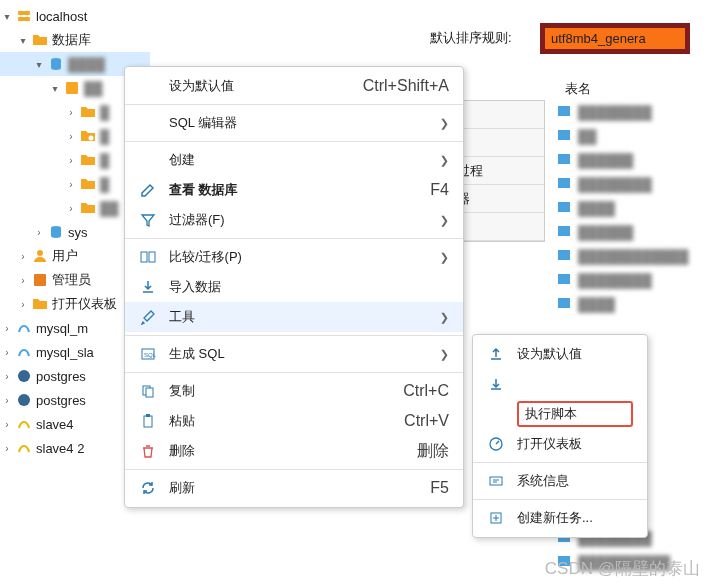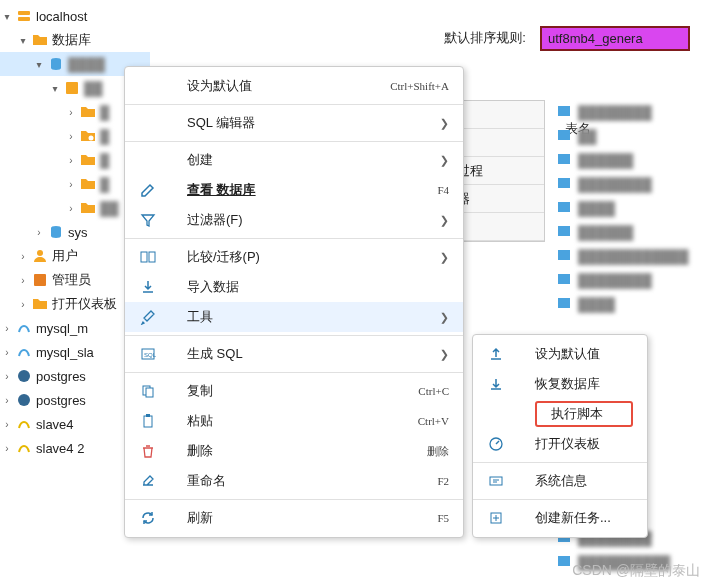--- a/index.html
+++ b/index.html
@@ -5,41 +5,41 @@
 * { box-sizing: border-box; margin: 0; padding: 0; font-family: "Microsoft YaHei", sans-serif; }
 body { width: 710px; height: 586px; background: #fff; overflow: hidden; position: relative; font-size: 13px; color: #222; }
 .tree { position: absolute; left: 0; top: 0; width: 150px; height: 586px; padding-top: 4px; }
 .tree-item { display: flex; align-items: center; height: 24px; padding-left: 4px; white-space: nowrap; cursor: pointer; }
 .tree-item .tw { width: 14px; text-align: center; color: #666; font-size: 10px; }
 .tree-item .ic { width: 16px; height: 16px; margin: 0 4px 0 2px; display: flex; align-items: center; justify-content: center; }
 .tree-item.sel { background: #d6ebff; }
 .blur { filter: blur(2px); color: #888; }
 .top-right { position: absolute; left: 430px; top: 0; right: 0; height: 70px; }
 .form-row { display: flex; align-items: center; height: 28px; }
-.form-label { width: 110px; text-align: center; }
-.form-val { border: 2px solid #7f1d1d; padding: 3px 6px; background: #d946ef; min-width: 150px; }
-.section-hdr { position: absolute; left: 565px; top: 80px; font-weight: 400; margin-top: 40px; }
+.form-label { width: 110px; text-align: left; }
+.form-val { border: 5px solid #7f1d1d; padding: 3px 6px; background: #f97316; min-width: 150px; }
+.section-hdr { position: absolute; left: 565px; top: 80px; font-weight: 400; }
 .right-list { position: absolute; left: 556px; top: 100px; right: 0; }
 .right-list .row { display: flex; align-items: center; height: 24px; }
 .right-list .row .ic { width: 16px; margin-right: 6px; }
 .ctx-menu { position: absolute; background: #fff; border: 1px solid #ccc; box-shadow: 2px 2px 6px rgba(0,0,0,0.2); border-radius: 4px; padding: 4px 0; }
 .ctx1 { left: 124px; top: 66px; width: 340px; }
 .ctx2 { left: 472px; top: 334px; width: 176px; }
-.mi { display: flex; align-items: center; height: 30px; padding: 0 14px; cursor: pointer; gap: 18px; }
+.mi { display: flex; align-items: center; height: 30px; padding: 0 14px; cursor: pointer; }
 .mi:hover, .mi.hov { background: #eaf3ff; }
 .mi .mic { width: 18px; height: 18px; margin-right: 12px; display: flex; align-items: center; justify-content: center; color: #2a7ab0; }
 .mi .mlab { flex: 1; }
-.mi .msc { color: #444; font-size: 11px; font-family: Liberation Serif, serif; }
+.mi .msc { color: #444; font-size: 16px; }
 .mi .arr { color: #666; font-size: 11px; margin-left: 8px; }
-.mi.bold .mlab { font-weight: bold; text-decoration: underline; }
+.mi.bold .mlab { font-weight: bold; }
 .sep { height: 1px; background: #e0e0e0; margin: 3px 0; }
 .tabs { position: absolute; left: 435px; top: 100px; width: 110px; border: 1px solid #ccc; }
 .tabs .tab { height: 28px; display: flex; align-items: center; padding-left: 8px; border-bottom: 1px solid #ddd; background: #f7f7f7; }
 .redbox { border: 2px solid #e74c3c; border-radius: 3px; }
-.watermark { position: absolute; right: 10px; bottom: 6px; color: #bbb; font-size: 14px; }
+.watermark { position: absolute; right: 10px; bottom: 6px; color: #bbb; font-size: 17px; }
 svg { width: 16px; height: 16px; }
 </style>
 </head>
 <body>
 
 <div class="tree">
   <div class="tree-item" style="padding-left:0">
     <span class="tw">▾</span>
     <span class="ic">
         <svg viewBox="0 0 16 16">
@@ -412,29 +412,20 @@
     </div>
   <div class="mi">
       <span class="mic">
         <svg viewBox="0 0 16 16">
           <path d="M4 5h8l-1 9H5zM3 5h10M6 3h4" fill="none" stroke="#d9534f" stroke-width="1.3"></path>
         </svg>
       </span>
       <span class="mlab">删除</span>
       <span class="msc">删除</span>
     </div>
-  <div class="mi">
-      <span class="mic">
-        <svg viewBox="0 0 16 16">
-          <path d="M3 12h10M10 3l3 3-6 6H4V9z" fill="none" stroke="#2a7ab0" stroke-width="1.3"></path>
-        </svg>
-      </span>
-      <span class="mlab">重命名</span>
-      <span class="msc">F2</span>
-    </div>
   <div class="sep"></div>
   <div class="mi">
       <span class="mic">
         <svg viewBox="0 0 16 16">
           <path d="M3 8a5 5 0 019-3M13 8a5 5 0 01-9 3" fill="none" stroke="#2a7ab0" stroke-width="1.5"></path>
           <path d="M12 2v3h-3M4 14v-3h3" fill="none" stroke="#2a7ab0" stroke-width="1.5"></path>
         </svg>
       </span>
       <span class="mlab">刷新</span>
       <span class="msc">F5</span>
@@ -449,25 +440,24 @@
         </svg>
       </span>
       <span class="mlab">设为默认值</span>
     </div>
   <div class="mi">
       <span class="mic">
         <svg viewBox="0 0 16 16">
           <path d="M8 3v8m-3-3l3 3 3-3M3 13h10" fill="none" stroke="#2a7ab0" stroke-width="1.5"></path>
         </svg>
       </span>
-      <span class="mlab">恢复数据库</span>
     </div>
   <div class="mi">
       <span class="mic"></span>
-      <span class="mlab redbox" style="padding:2px 14px">执行脚本</span>
+      <span class="mlab redbox" style="padding:2px 6px">执行脚本</span>
     </div>
   <div class="mi">
       <span class="mic">
         <svg viewBox="0 0 16 16">
           <circle cx="8" cy="8" r="6" fill="none" stroke="#2a7ab0" stroke-width="1.3"></circle>
           <path d="M8 8l3-3" stroke="#2a7ab0" stroke-width="1.5"></path>
         </svg>
       </span>
       <span class="mlab">打开仪表板</span>
     </div>

